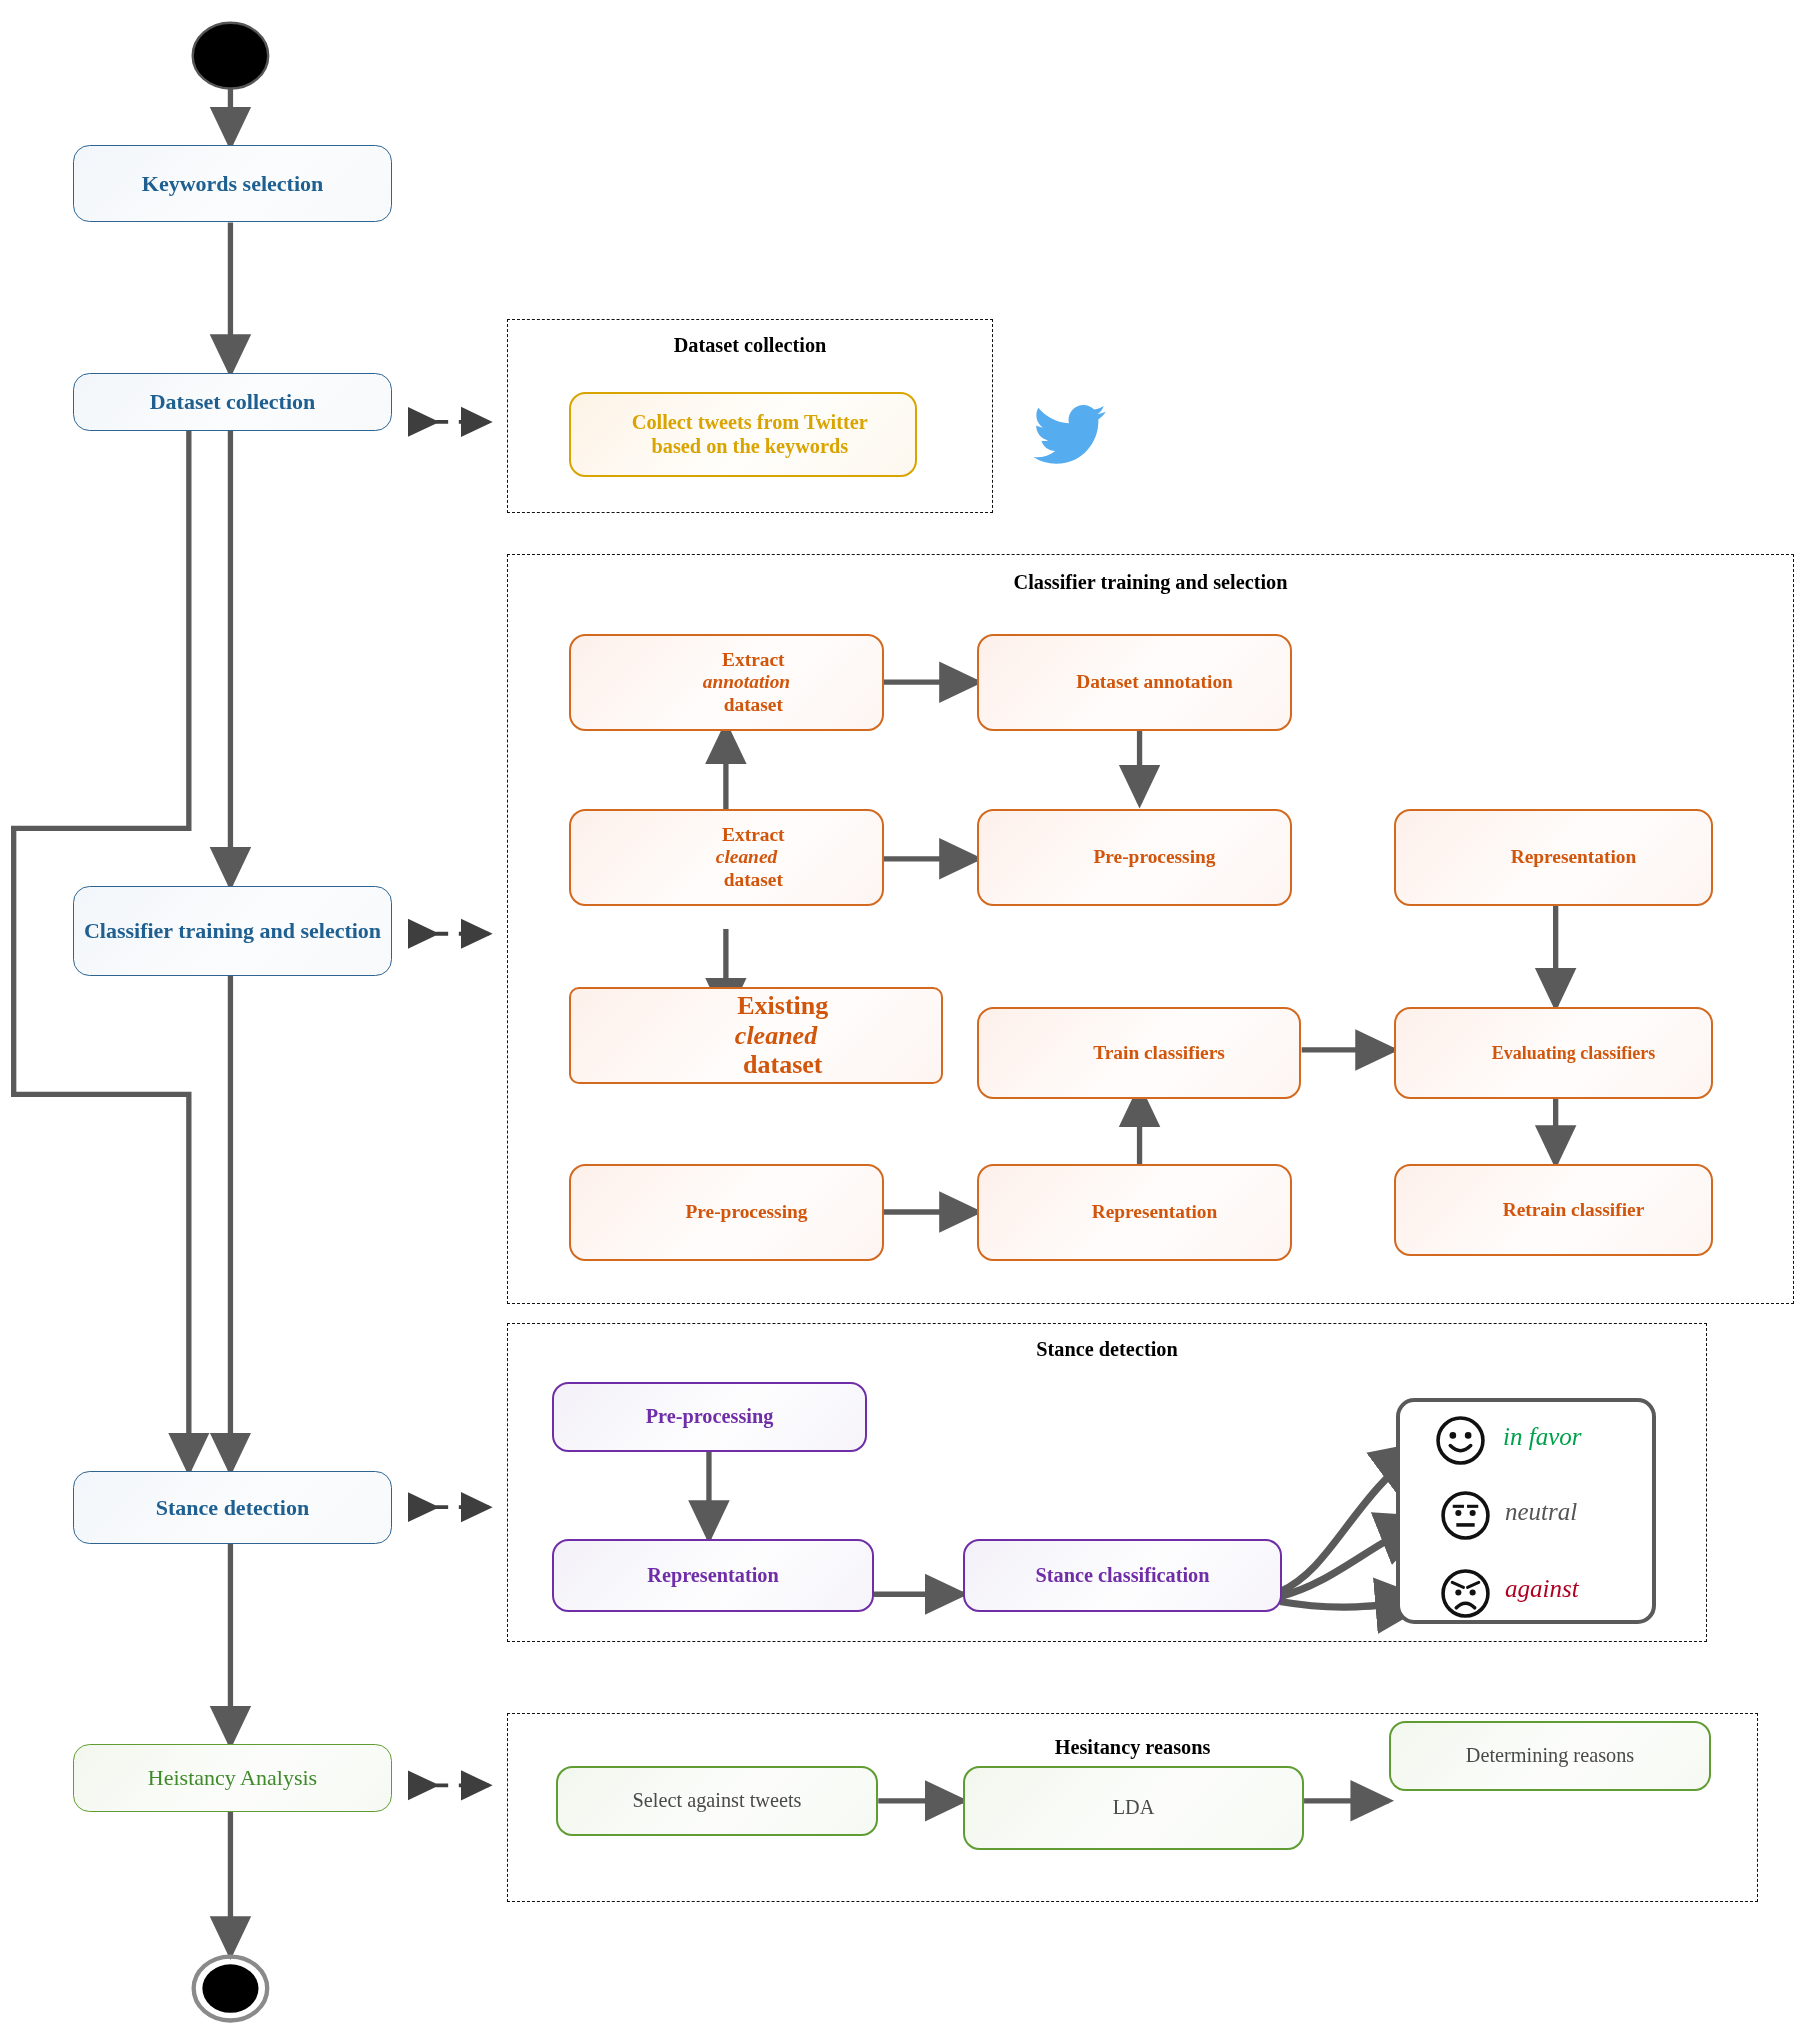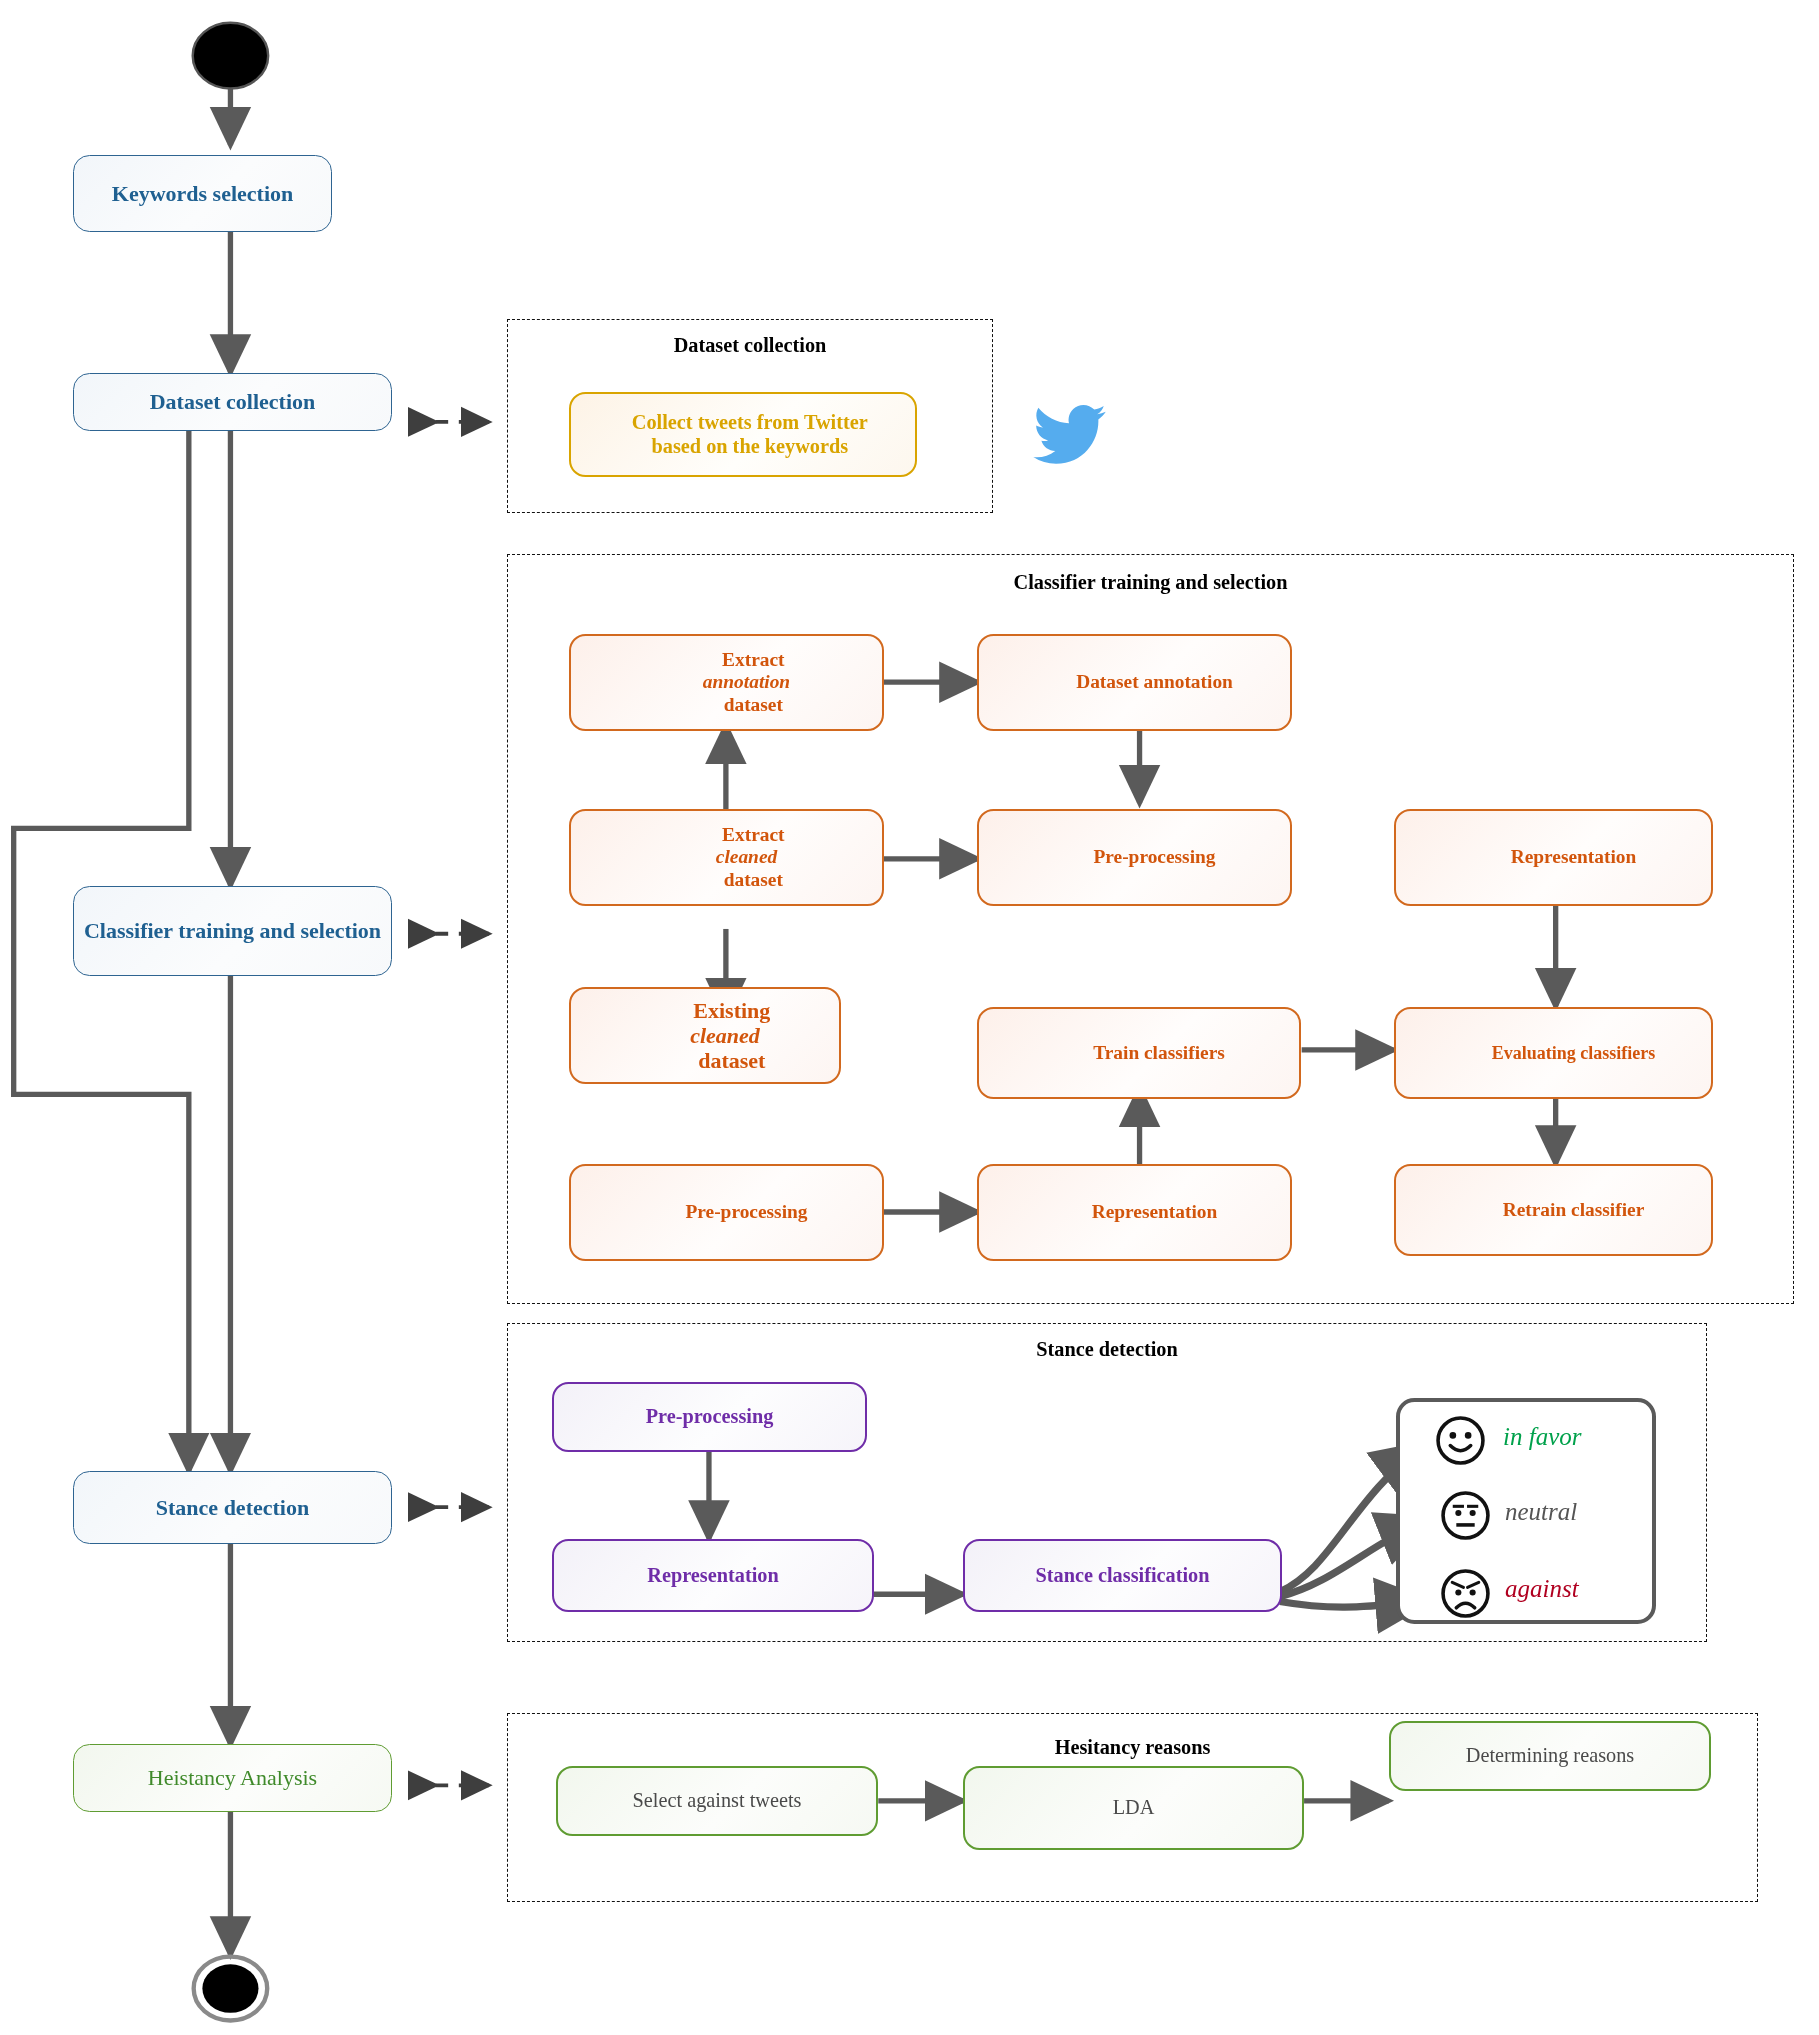--- a/index.html
+++ b/index.html
@@ -122,21 +122,21 @@
     <g stroke="#5a5a5a" stroke-width="11" fill="none">
       <path d="M1815,3722 L1990,3722" marker-end="url(#ah)"></path>
       <path d="M2695,3722 L2870,3722" marker-end="url(#ah)"></path>
     </g>
 
     <ellipse cx="476" cy="115" rx="78" ry="68" fill="#000" stroke="#555" stroke-width="5"></ellipse>
     <ellipse cx="476" cy="4110" rx="76" ry="66" fill="none" stroke="#8a8a8a" stroke-width="9"></ellipse>
     <ellipse cx="476" cy="4110" rx="58" ry="50" fill="#000"></ellipse>
   </svg>
 
-  <div class="node n-blue" style="left:73px;top:155px;width:259px;height:77px;font-size:22px;justify-content:flex-end;">
+  <div class="node n-blue" style="left:73px;top:145px;width:319px;height:77px;font-size:22px;justify-content:flex-end;">
     <span>Keywords selection</span>
   </div>
 
   <div class="node n-blue" style="left:73px;top:373px;width:319px;height:58px;font-size:22px;">
     <span>Dataset collection</span>
   </div>
 
   <div class="node n-blue" style="left:73px;top:886px;width:319px;height:90px;font-size:22px;">
     <span>Classifier training and selection</span>
   </div>
@@ -182,21 +182,21 @@
   </div>
 
   <div class="node n-orange" style="left:977px;top:809px;width:315px;height:97px;font-size:19.4px;">
     <span>Pre-processing</span>
   </div>
 
   <div class="node n-orange" style="left:1394px;top:809px;width:319px;height:97px;font-size:19.4px;">
     <span>Representation</span>
   </div>
 
-  <div class="node n-orange" style="left:569px;top:987px;width:272px;height:97px;font-size:22px;">
+  <div class="node n-orange" style="left:569px;top:987px;width:374px;height:97px;font-size:26px;border-radius:10px;">
     <span><span>Existing </span><i>cleaned</i><span> dataset</span></span>
   </div>
 
   <div class="node n-orange" style="left:977px;top:1007px;width:324px;height:92px;font-size:19.4px;">
     <span>Train classifiers</span>
   </div>
 
   <div class="node n-orange" style="left:1394px;top:1007px;width:319px;height:92px;font-size:18px;">
     <span>Evaluating classifiers</span>
   </div>

